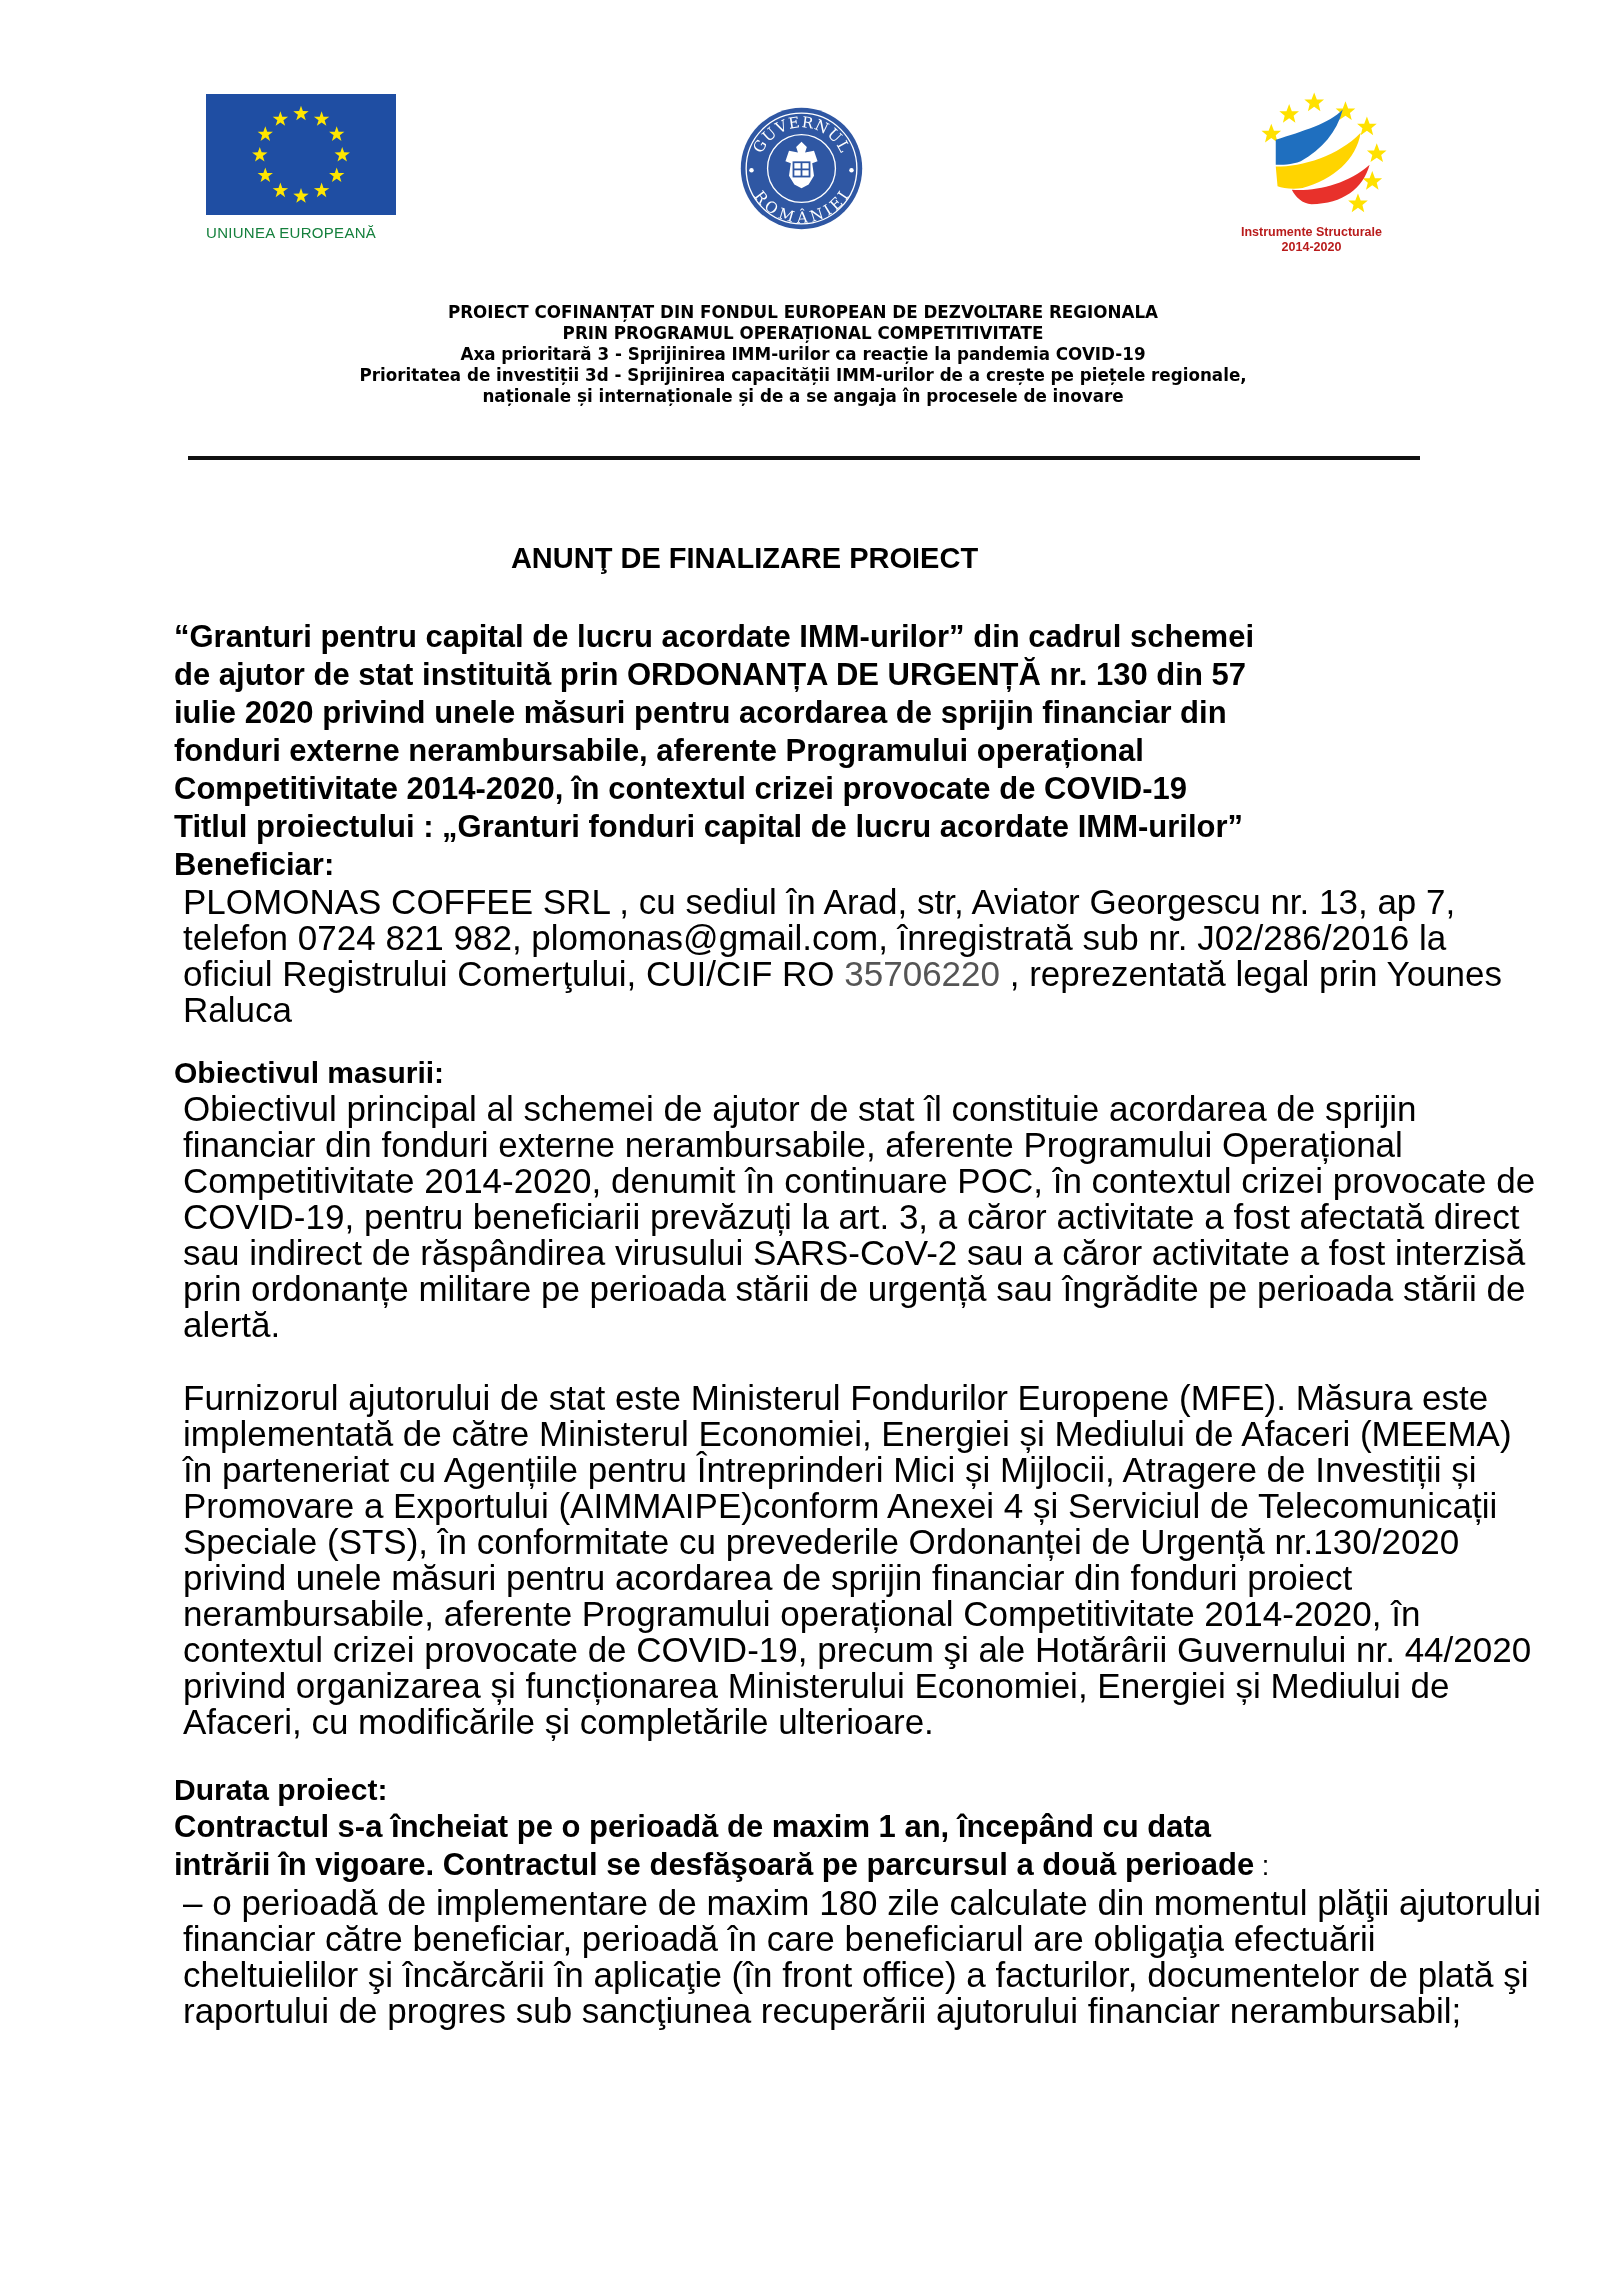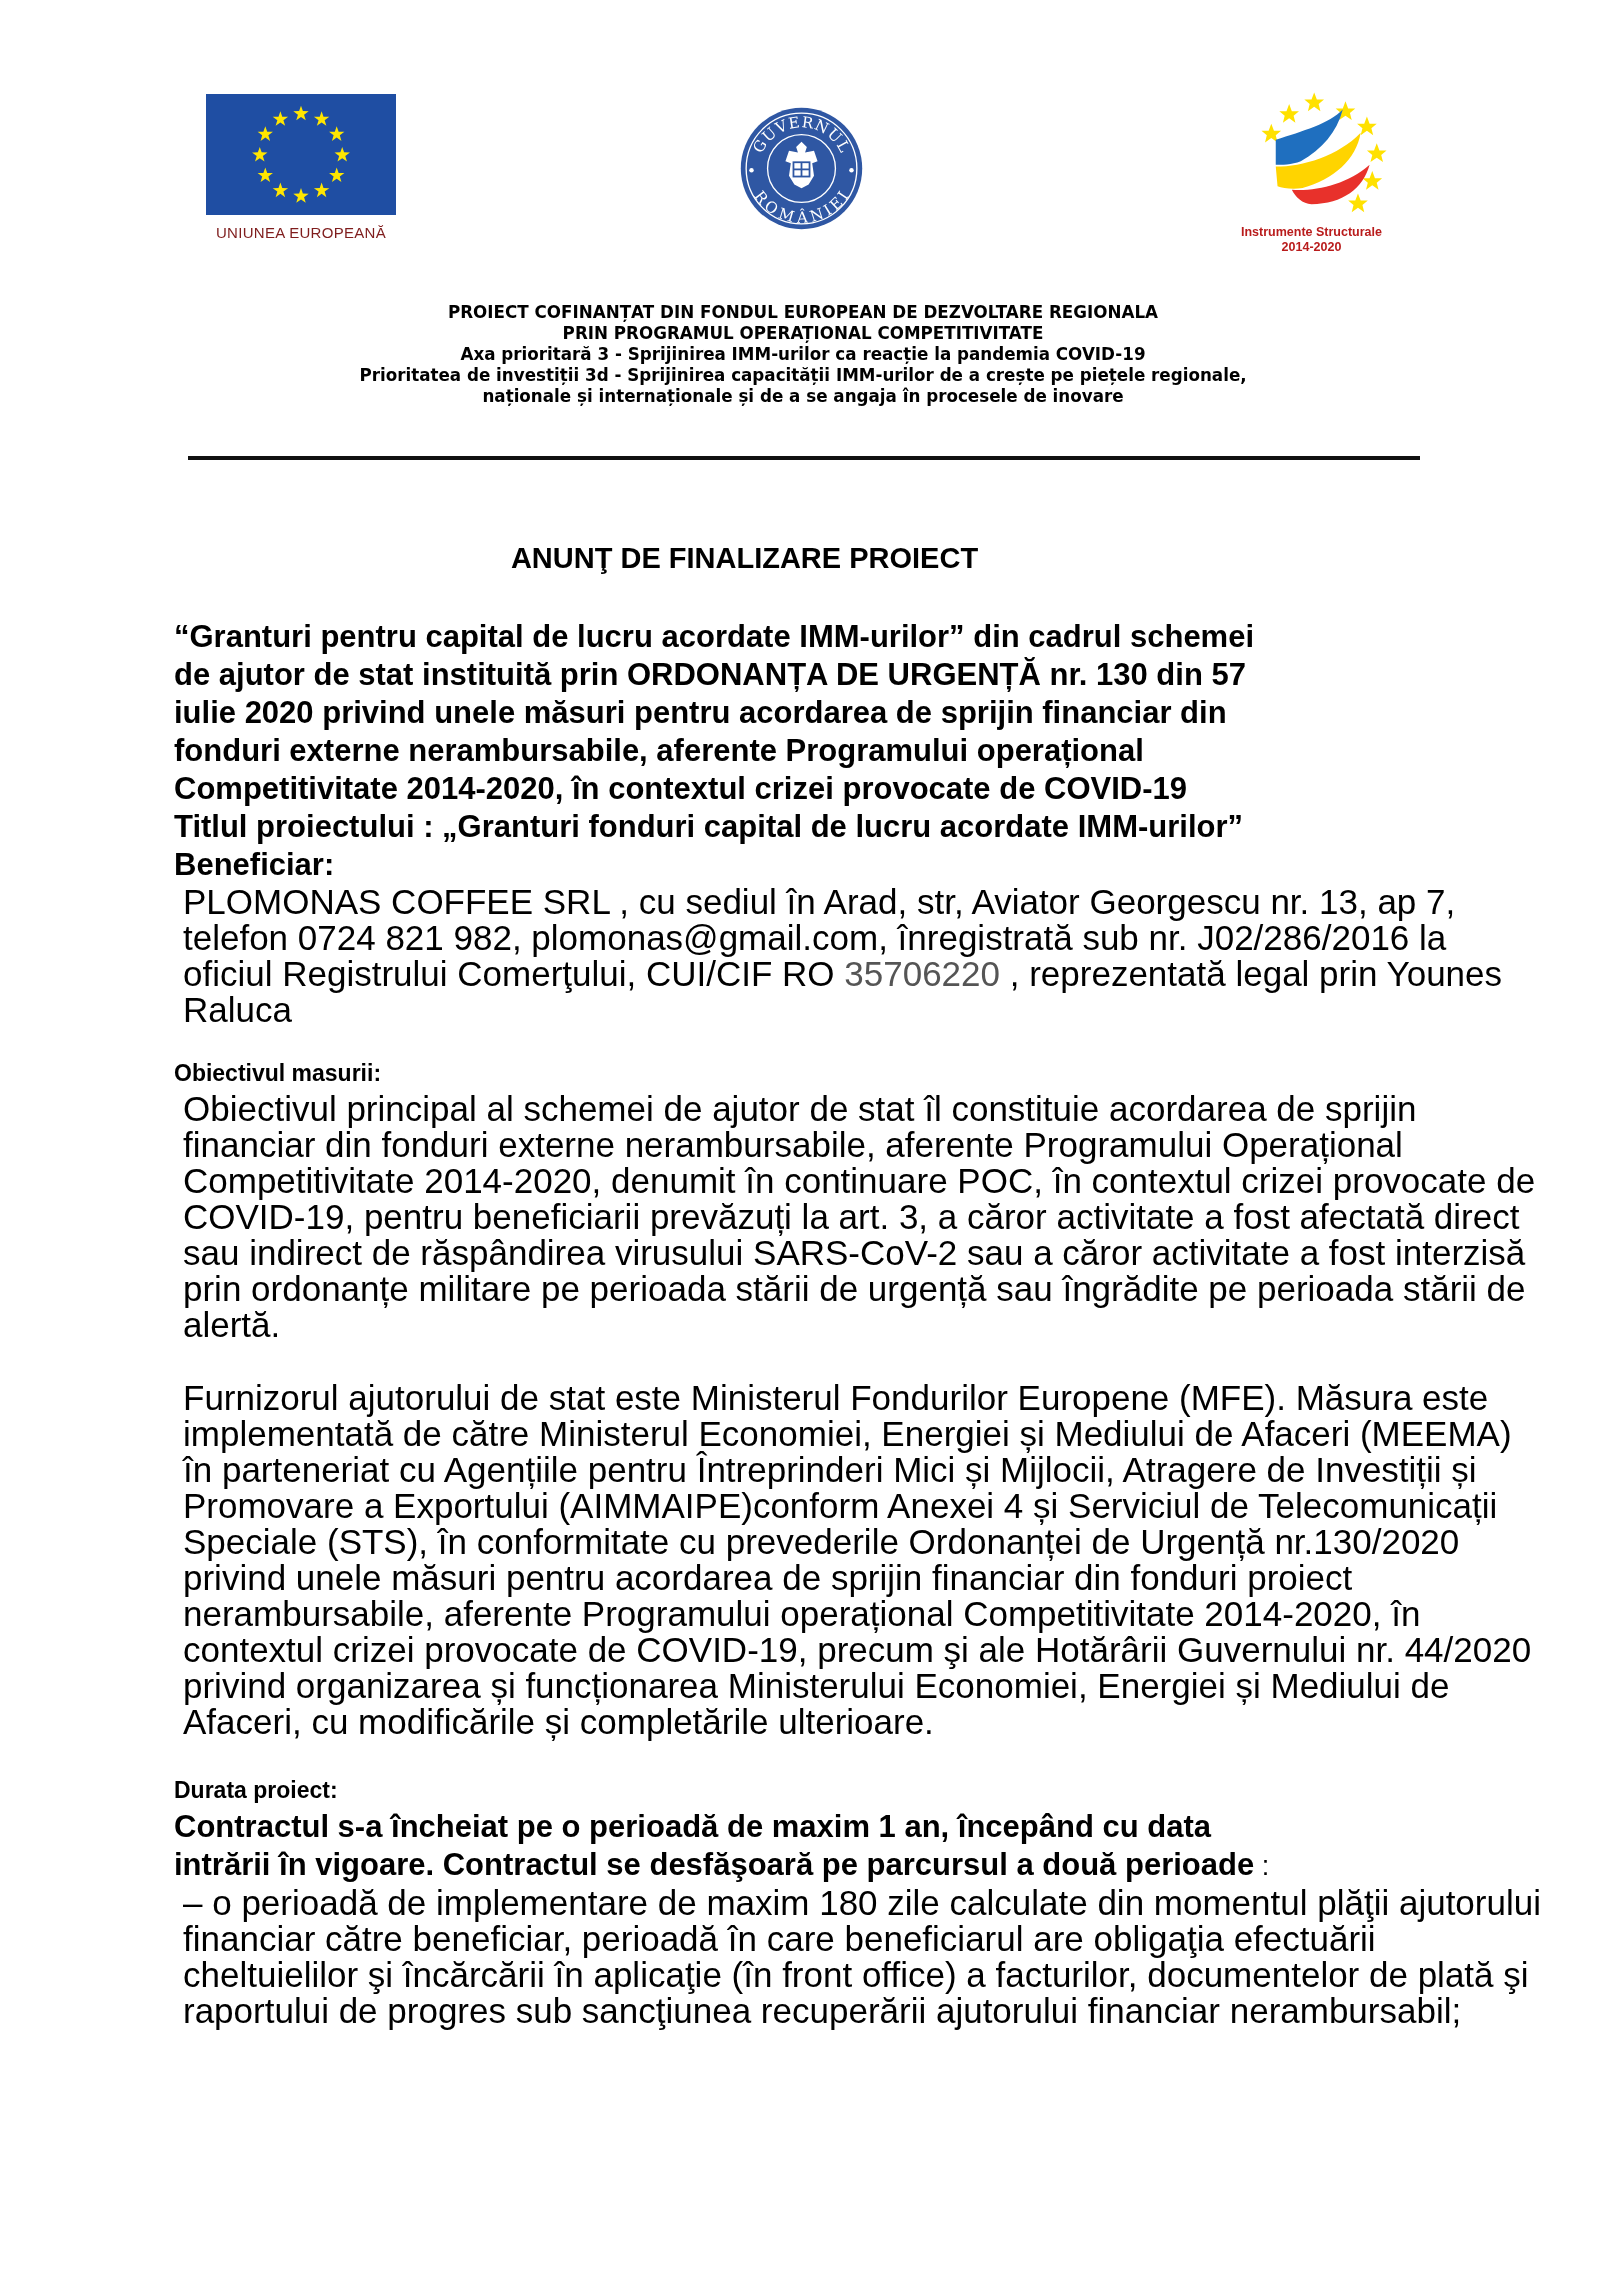--- a/index.html
+++ b/index.html
@@ -4,38 +4,38 @@
 <style>
   html, body { margin: 0; padding: 0; background: #ffffff; }
   body { width: 1606px; height: 2293px; position: relative; overflow: hidden; color: #000; font-family: "Liberation Sans", sans-serif; }
   .page { position: absolute; left: 0; top: 0; width: 1606px; height: 2293px; }
 
   
   .logo { position: absolute; }
   .eu-logo { left: 206px; top: 94px; width: 193px; }
   .eu-flag { width: 190px; height: 121px; background: #1f4ea3; position: relative; }
   .eu-flag svg { position: absolute; left: 0; top: 0; }
-  .eu-caption { margin-top: 9px; font-size: 15px; color: #7f1d1d; letter-spacing: 0.3px; text-align: center; width: 190px; }
+  .eu-caption { margin-top: 9px; font-size: 15px; color: #15803d; letter-spacing: 0.3px; text-align: left; width: 190px; }
   .gov-logo { left: 739px; top: 106px; width: 125px; height: 125px; }
   .is-logo { left: 1222px; top: 79px; width: 179px; }
   .is-caption { font-size: 12.5px; font-weight: bold; text-align: center; color: #b91c1c; line-height: 15px; margin-top: 0px; }
 
   
   .header-block { position: absolute; left: 179px; top: 301px; width: 1248px; text-align: center; font-family: "DejaVu Sans", sans-serif; font-weight: bold; font-size: 18px; line-height: 21px; transform: scaleX(0.93); transform-origin: center top; }
   .header-line { white-space: nowrap; }
   .rule { position: absolute; left: 188px; top: 456px; width: 1232px; height: 3.6px; background: #111; }
 
   
   .doc-title { position: absolute; left: 1px; top: 540px; width: 1487px; text-align: center; font-weight: bold; font-size: 29px; line-height: 36px; }
 
   .content { position: absolute; left: 174px; top: 618px; width: 1272px; }
   .big { font-weight: bold; font-size: 31px; line-height: 38px; white-space: nowrap; }
   .body-line { font-size: 35px; line-height: 36px; white-space: nowrap; margin-left: 9px; }
   .grey { color: #555; }
-  .section-h { font-weight: bold; font-size: 23px; line-height: 36px; margin-top: 27px; }
+  .section-h { font-weight: bold; font-size: 30px; line-height: 36px; margin-top: 27px; }
   .gap { height: 37px; }
   .small-colon { font-weight: normal; font-size: 27px; }
 </style>
 </head>
 <body>
 
 <div class="page">
 
   <div class="logo eu-logo">
     <div class="eu-flag">

